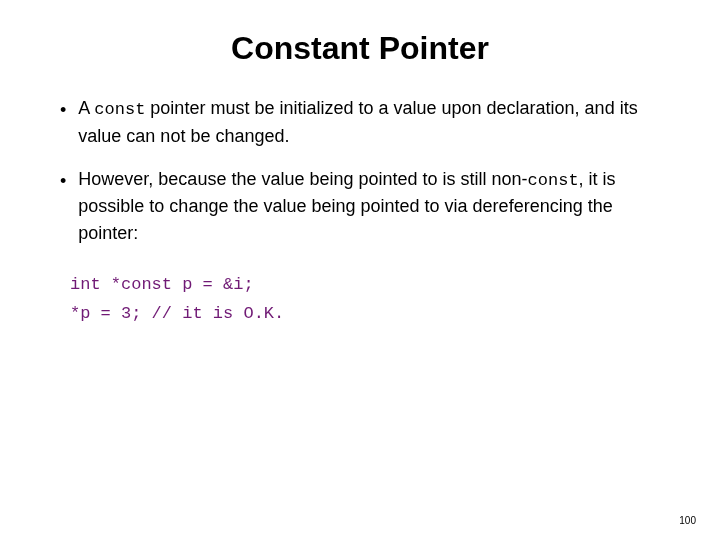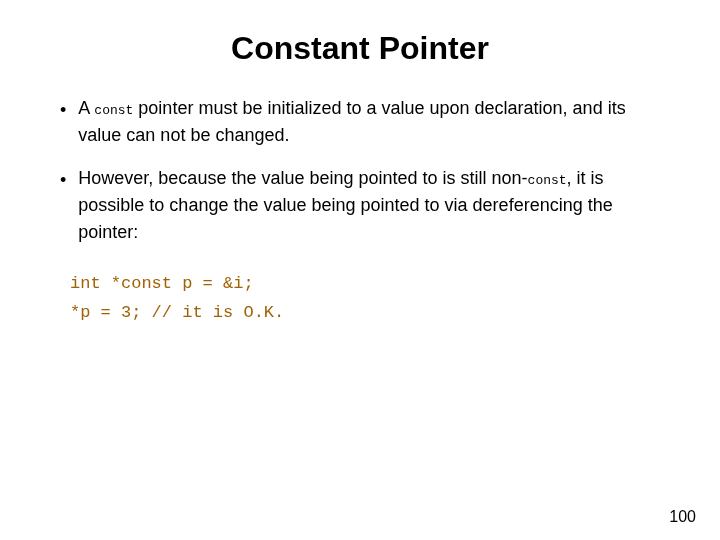--- a/index.html
+++ b/index.html
@@ -56,42 +56,42 @@
       font-size: 18px;
     }
 
     .bullet-text {
       flex: 1;
       line-height: 1.5;
     }
 
     .code-inline {
       font-family: 'Courier New', Courier, monospace;
-      font-size: 13px;
+      font-size: 17px;
     }
 
     .code-block {
       font-family: 'Courier New', Courier, monospace;
       font-size: 17px;
       margin-top: 24px;
       margin-left: 20px;
       line-height: 1.7;
-      color: #a16207;
+      color: #701a75;
     }
 
     .code-line {
       display: block;
     }
 
     .page-number {
       position: absolute;
       bottom: 14px;
       right: 24px;
       font-family: Arial, Helvetica, sans-serif;
-      font-size: 16px;
+      font-size: 10px;
       color: #000000;
     }
   </style>
 </head>
 <body>
 
 <div class="slide-container">
 
   <div class="title">Constant Pointer</div>
 

